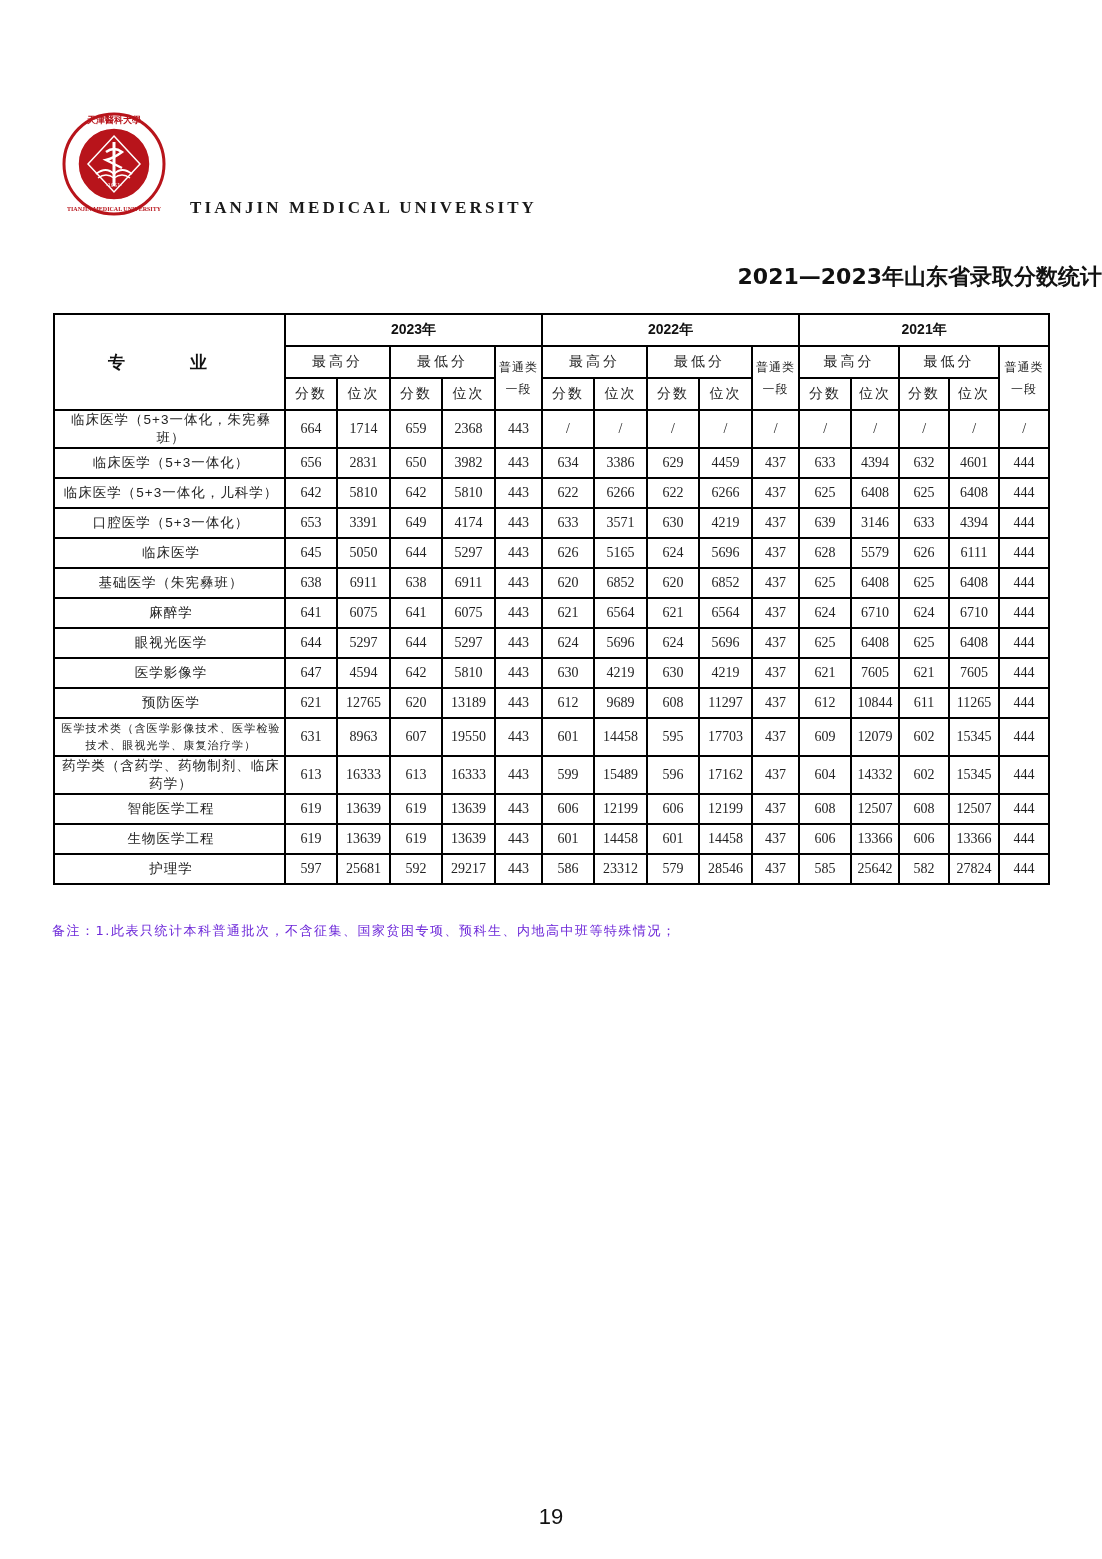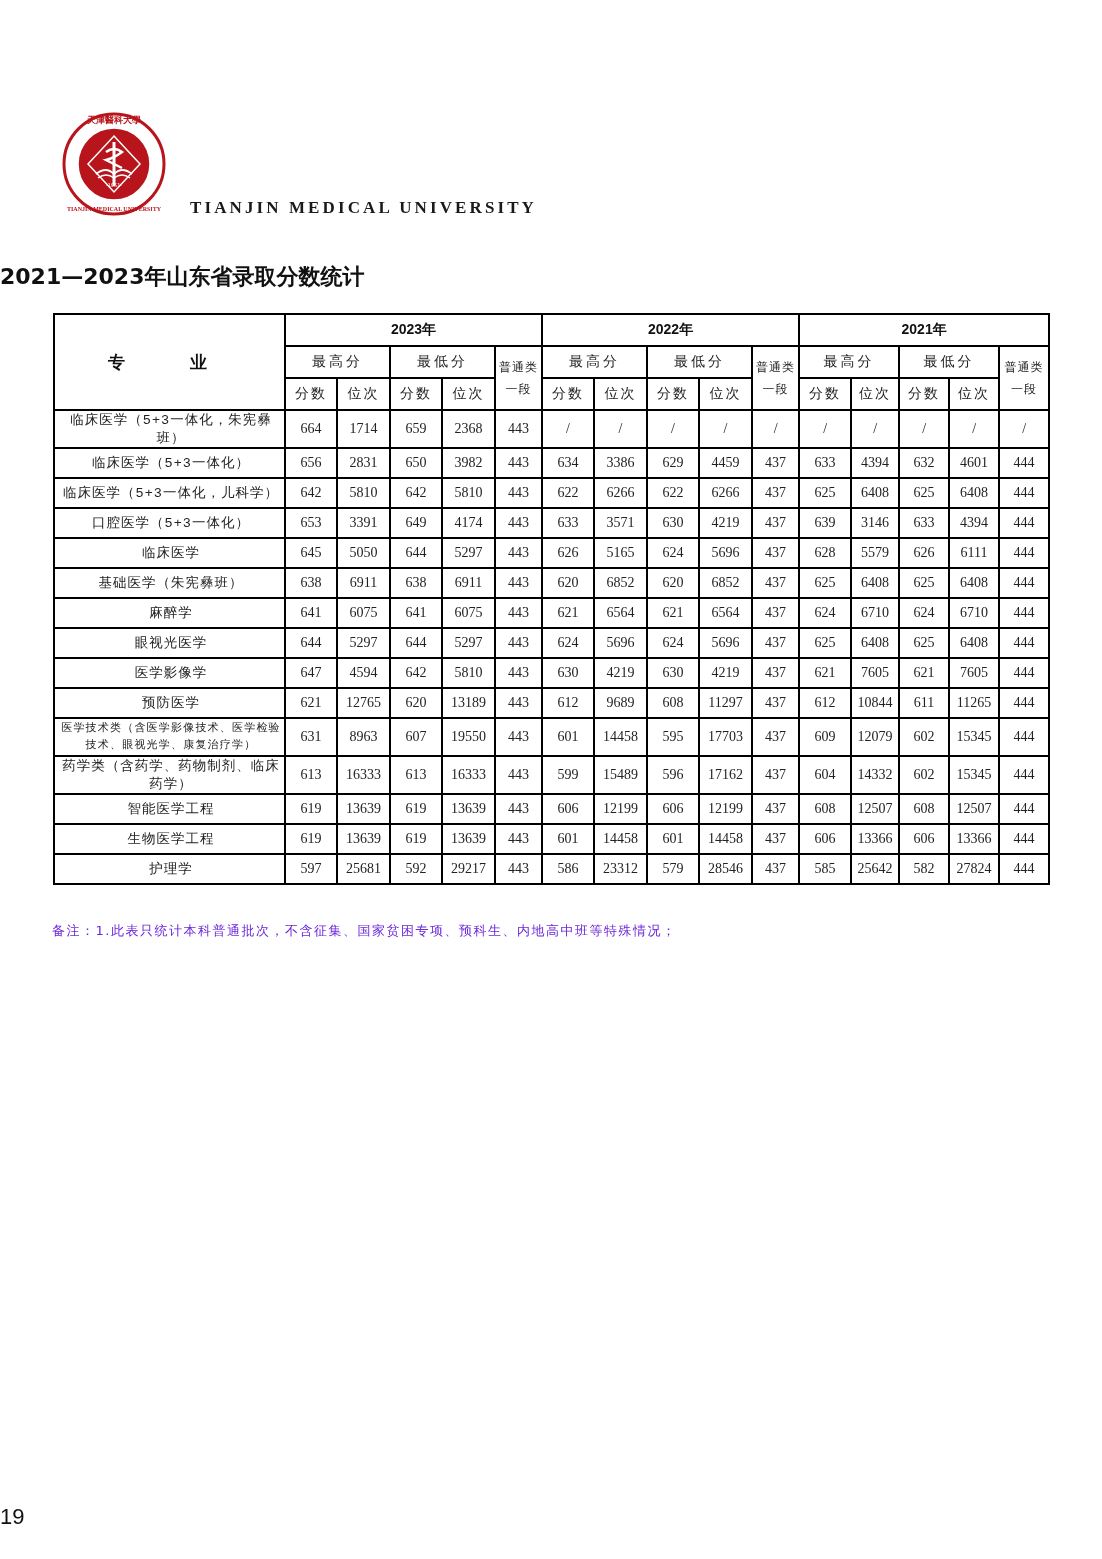--- a/index.html
+++ b/index.html
@@ -1,36 +1,36 @@
 <!DOCTYPE html>
 <html><head>
 <meta charset="utf-8">
 <style>
   html, body { margin:0; padding:0; background:#ffffff; }
   body { width:1102px; height:1559px; position:relative; overflow:hidden; font-family:"DejaVu Serif", "Liberation Serif", serif; color:#111; }
   .logo-wrap { position:absolute; left:62px; top:112px; width:490px; height:110px; }
   .seal { position:absolute; left:0; top:0; width:104px; height:104px; }
   .brand-cn { position:absolute; left:116px; top:4px; font-family:"DejaVu Serif", serif; font-size:64px; font-weight:bold; color:#b8141b; letter-spacing:2px; line-height:72px; white-space:nowrap; font-style:italic; }
   .brand-en { position:absolute; left:128px; top:86px; font-family:"Liberation Serif", serif; font-size:17px; font-weight:bold; letter-spacing:3.1px; color:#1a1a1a; white-space:nowrap; }
-  .title { position:absolute; left:0; width:1102px; top:262px; text-align:left; font-family:"DejaVu Sans", sans-serif; font-size:22px; font-weight:bold; color:#111; }
+  .title { position:absolute; left:0; width:1102px; top:262px; text-align:right; font-family:"DejaVu Sans", sans-serif; font-size:22px; font-weight:bold; color:#111; }
   table.scores { position:absolute; left:53px; top:313px; width:995px; border-collapse:collapse; table-layout:fixed; font-family:"Liberation Serif", serif; font-size:14px; }
   table.scores td, table.scores th { border:2px solid #000; text-align:center; vertical-align:middle; padding:0; font-weight:normal; }
   .yr { font-family:"Liberation Sans", sans-serif; font-weight:bold !important; font-size:14px; height:30px; }
   .grp { font-family:"DejaVu Sans", sans-serif; font-size:14px; letter-spacing:3px; height:30px; color:#222;margin-left:12px; }
   .sub { font-family:"DejaVu Sans", sans-serif; font-size:14px; letter-spacing:2px; height:30px; color:#222; }
   .seg { font-family:"DejaVu Sans", sans-serif; font-size:12px; line-height:22px; color:#222; letter-spacing:1px; }
   .major-h { font-family:"DejaVu Sans", sans-serif; font-size:17px; font-weight:bold !important; letter-spacing:24px;border-radius:23px; }
-  td.mj { text-align:left; padding-left:3px !important; font-family:Liberation Mono, monospace; font-size:13.5px; letter-spacing:1px; color:#222; }
+  td.mj { text-align:left; padding-left:3px !important; font-family:Liberation Sans, sans-serif; font-size:13.5px; letter-spacing:1px; color:#222; }
   td.mj.small { font-size:11px; line-height:17px; letter-spacing:1.2px; }
   tr.r td { height:28px; }
   tr.r.tall td { height:36px; }
   td.num { font-size:14px; color:#222; }
   .notes { position:absolute; left:52px; top:920px; font-family:"DejaVu Sans", sans-serif; font-size:13px; color:#6d28d9; line-height:21px; letter-spacing:1.5px; }
   .notes .l2 { padding-left:48px; }
-  .page-num { position:absolute; left:0; width:1102px; top:1504px; font-family:"Liberation Sans", sans-serif; font-size:22px; color:#111; }
+  .page-num { position:absolute; left:0; width:1102px; top:1504px; text-align:center; font-family:"Liberation Sans", sans-serif; font-size:22px; color:#111; }
 </style>
 </head>
 <body>
 
 <div class="logo-wrap">
   <svg class="seal" viewBox="0 0 104 104">
     <circle cx="52" cy="52" r="50" fill="#fff" stroke="#b8141b" stroke-width="3"></circle>
     <circle cx="52" cy="52" r="36" fill="#b8141b"></circle>
     <circle cx="52" cy="52" r="36" fill="none" stroke="#fff" stroke-width="1.5"></circle>
     <path d="M52 24 L78 52 L52 80 L26 52 Z" fill="#b8141b" stroke="#fff" stroke-width="1.5"></path>

